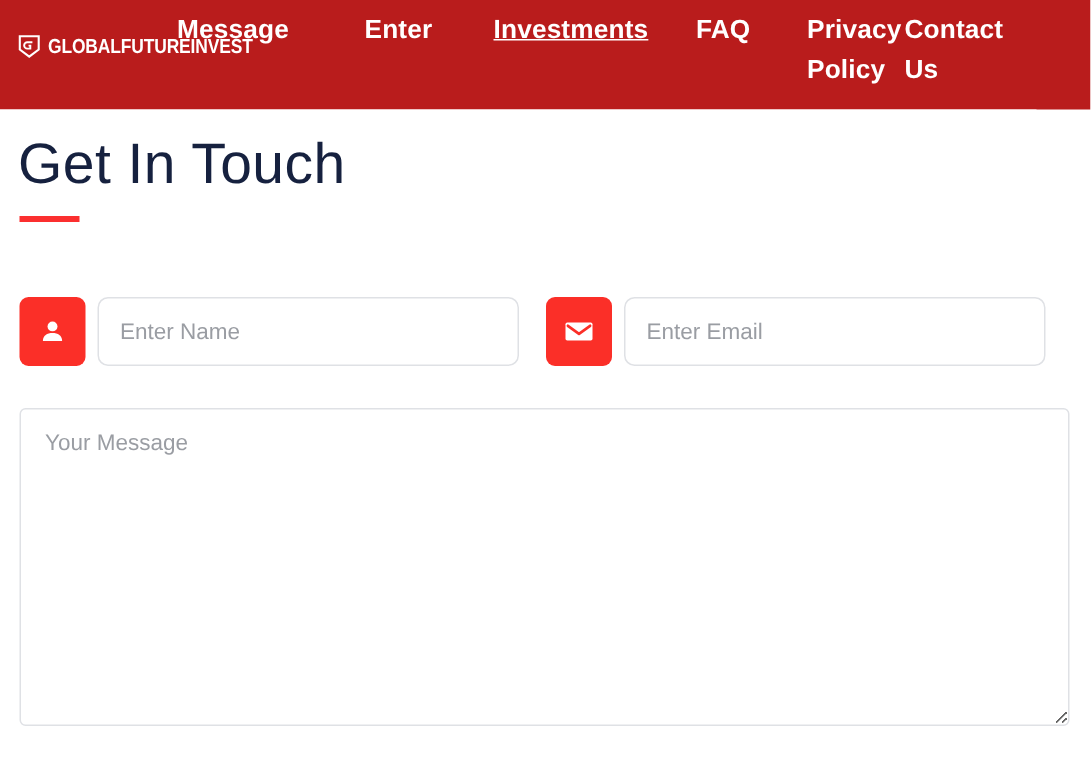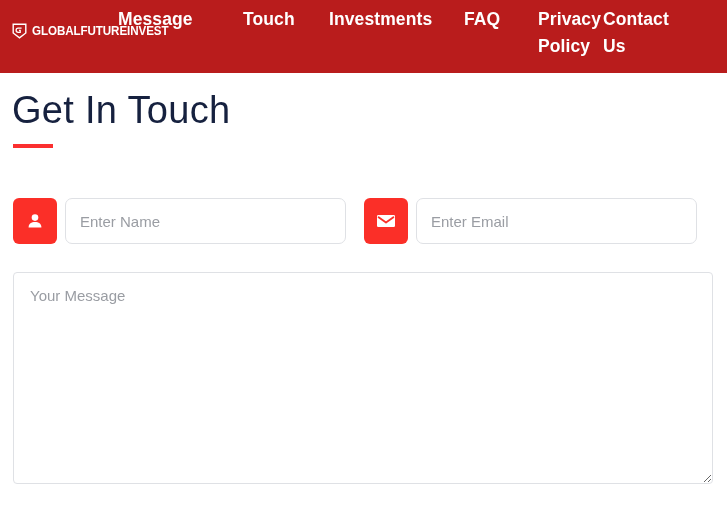--- a/index.html
+++ b/index.html
@@ -69,21 +69,21 @@
     font-weight: bold;
     line-height: 27px;
     letter-spacing: 0.1px;
     text-decoration: none;
     white-space: normal;
     padding: 0;
     cursor: pointer;
   }
   .nav-item.homepage  { width: 125px; }
   .nav-item.about     { width: 86px; }
-  .nav-item.invest    { width: 135px; }
+  .nav-item.invest    { width: 135px; text-decoration: underline; }
   .nav-item.faq       { width: 74px; }
   .nav-item.privacy   { width: 65px; }
   .nav-item.contact   { width: 70px; }
 
   
   .page {
     position: absolute;
     top: 73px;
     left: 0;
     width: 691px;
@@ -189,21 +189,21 @@
       <svg class="brand-mark" viewBox="0 0 15 16" xmlns="http://www.w3.org/2000/svg">
         <path d="M1.2 1.2 H13.8 V10 L7.5 14.8 L1.2 10 Z" fill="none" stroke="#ffffff" stroke-width="1.4"></path>
         <path d="M9.6 5.2 H6.2 A2 2 0 0 0 6.2 9.4 H8.2 V7.4 H7.0" fill="none" stroke="#ffffff" stroke-width="1.3"></path>
       </svg>
     </span>
     <span class="brand-name">GLOBALFUTUREINVEST</span>
   </div>
 
   <nav class="main-nav">
     <a class="nav-item homepage" href="#">Message</a>
-    <a class="nav-item about" href="#">Touch</a>
+    <a class="nav-item about" href="#">Enter</a>
     <a class="nav-item invest" href="#">Investments</a>
     <a class="nav-item faq" href="#">FAQ</a>
     <a class="nav-item privacy" href="#">Privacy Policy</a>
     <a class="nav-item contact" href="#">Contact Us</a>
   </nav>
 
 </header>
 
 <main class="page">
 

